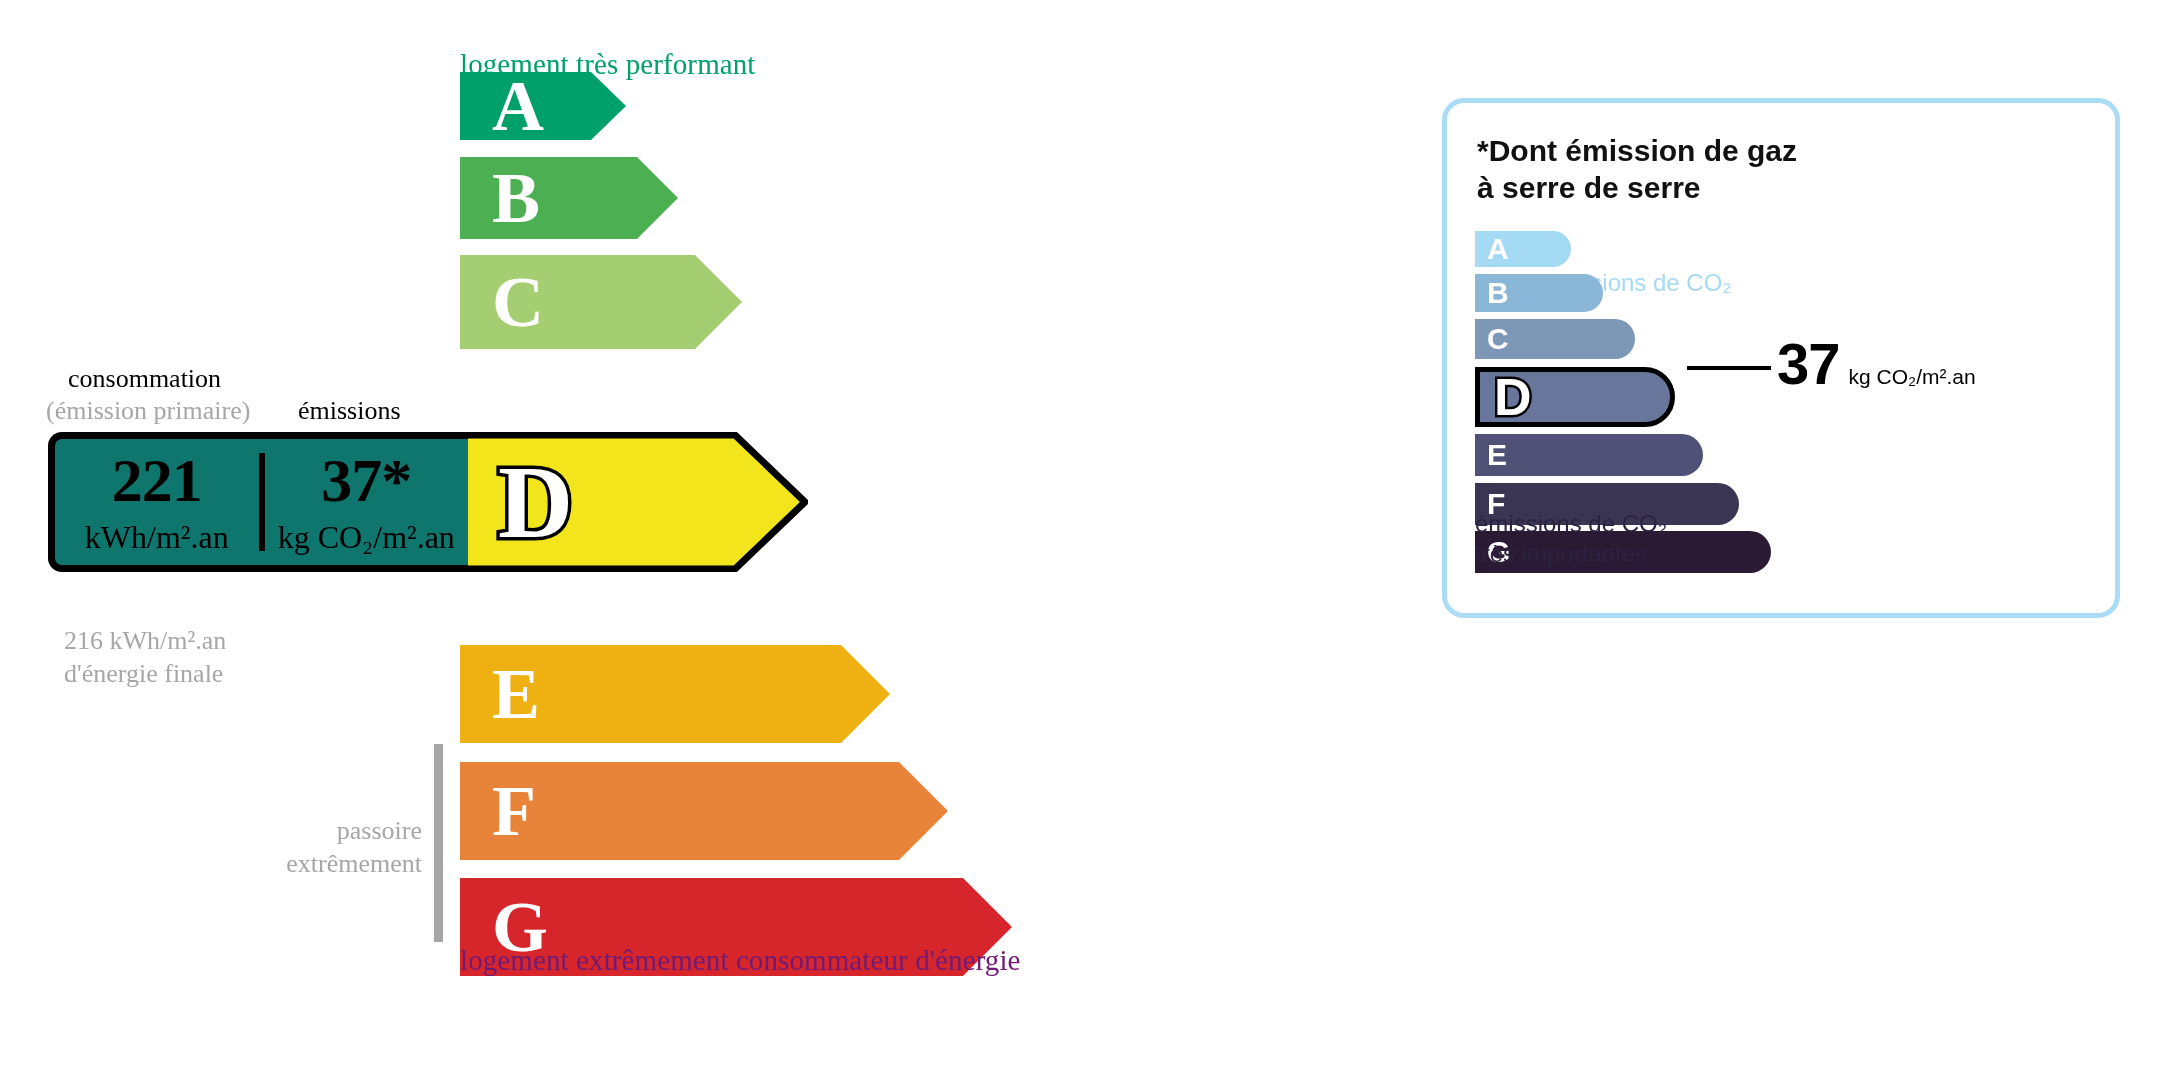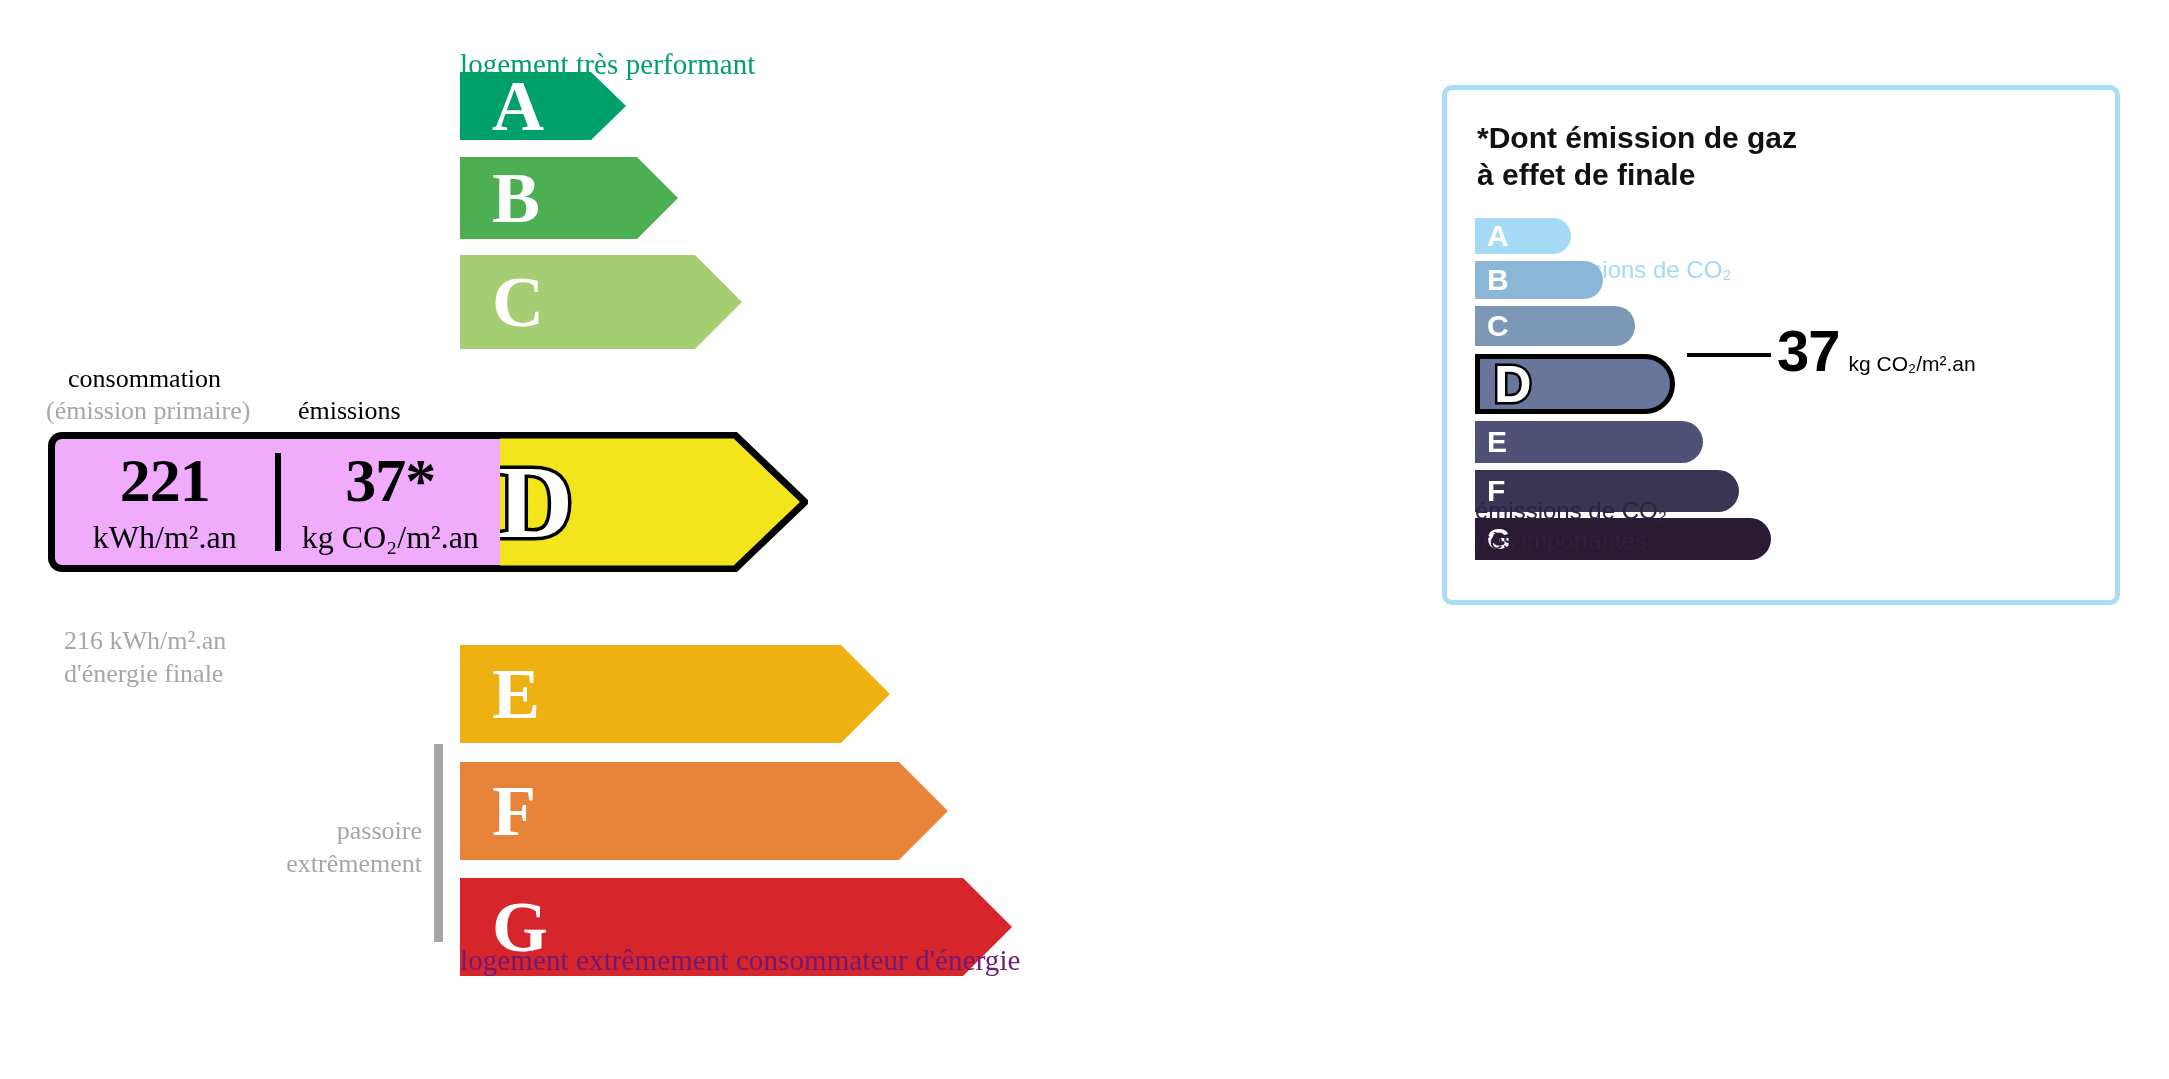--- a/index.html
+++ b/index.html
@@ -92,23 +92,23 @@
     line-height: 1;
     -webkit-text-stroke: 7px #000000;
     paint-order: stroke fill;
   }
 
   
   #consumption-box {
     position: absolute;
     left: 48px;
     top: 432px;
-    width: 452px;
+    width: 420px;
     height: 140px;
-    background: #f0abfc;
+    background: #0f766e;
     border: 7px solid #000000;
     border-right: none;
     border-radius: 14px 0 0 14px;
     box-sizing: border-box;
     display: flex;
     align-items: stretch;
     z-index: 5;
   }
   .cb-cell {
     flex: 1;
@@ -189,25 +189,25 @@
     text-align: right;
     font-size: 26px;
     color: #a6a6a6;
     line-height: 1.28;
   }
 
   
   #co2-panel {
     position: absolute;
     left: 1442px;
-    top: 85px;
+    top: 98px;
     width: 678px;
     height: 520px;
     border: 5px solid #aadcf5;
-    border-radius: 10px;
+    border-radius: 22px;
     box-sizing: border-box;
     background: #ffffff;
   }
   #co2-title {
     position: absolute;
     left: 30px;
     top: 30px;
     font-size: 30px;
     font-weight: bold;
     color: #111111;
@@ -392,21 +392,21 @@
     <div>extrêmement</div>
   </div>
 
   <div class="bottom-caption">logement extrêmement consommateur d'énergie</div>
 </div>
 
 <div id="co2-panel">
 
   <div id="co2-title">
     <div>*Dont émission de gaz</div>
-    <div>à effet de finale</div>
+    <div>à serre de serre</div>
   </div>
 
   <div id="co2-top-caption">peu d'émissions de CO₂</div>
 
   <div class="co2-rows">
     <div class="co2-row" id="co2-row-A" style="top:0px;width:96px;height:36px;">
       <div class="co2-bar" style="background:#a5daf4;">
         <span class="co2-letter">A</span>
       </div>
     </div>

